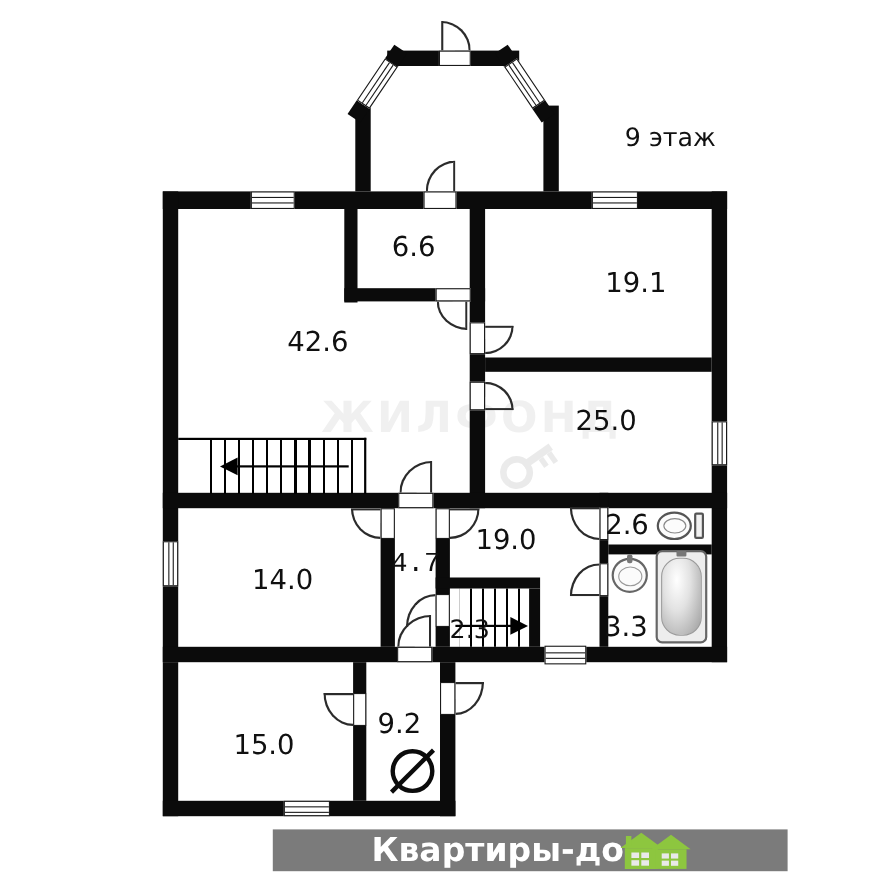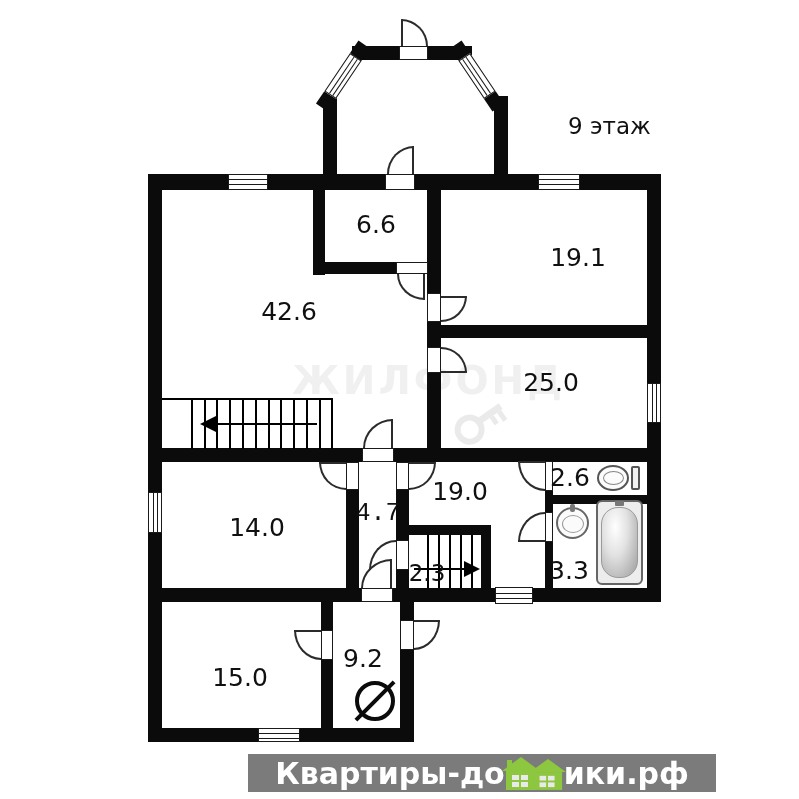--- a/index.html
+++ b/index.html
@@ -236,16 +236,15 @@
     <span class="house h2">
       <span class="roof"></span>
       <span class="hbody"></span>
       <span class="windows">
           <span></span>
           <span></span>
           <span></span>
           <span></span>
         </span>
     </span>
-    <span class="footer-text">ики.рф</span>
   </div>
 
 </div>
 
 </body></html>

